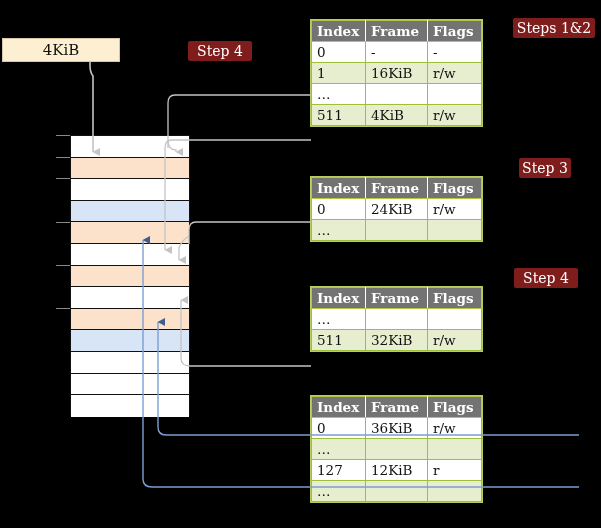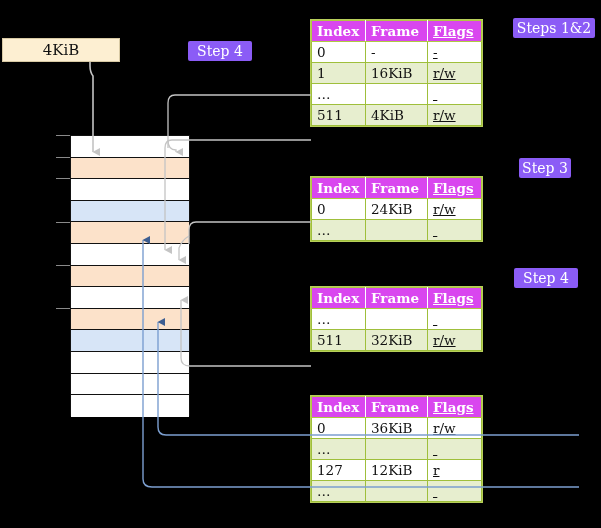--- a/index.html
+++ b/index.html
@@ -14,21 +14,21 @@
   
   .sizebox{
     position:absolute;background:#FDEFD2;border:1px solid #d8c9a4;
     color:#111;font-size:15px;line-height:1;
     display:flex;align-items:center;justify-content:center;
     box-sizing:border-box;
   }
 
   
   .badge{
-    position:absolute;background:#8b5cf6;color:#fff;
+    position:absolute;background:#7f1d1d;color:#fff;
     font-size:14px;line-height:1;border-radius:2px;
     display:flex;align-items:center;justify-content:center;
     box-sizing:border-box;padding:0 6px;white-space:nowrap;
   }
 
   
   .memcol{position:absolute;left:70px;top:135px;width:120px;height:281px;
           border:1px solid #111;box-sizing:border-box;background:#fff;}
   .memrow{height:21.6px;box-sizing:border-box;border-bottom:1px solid #111;background:#fff;}
   .memrow:last-child{border-bottom:none;}
@@ -39,29 +39,29 @@
   .tick{position:absolute;height:1px;background:#8a8a8a;width:14px;left:56px;}
 
   
   .ptable{position:absolute;border-collapse:collapse;font-size:13.5px;
           background:#fff;box-shadow:0 0 0 1px #b7cf5a;}
   .ptable td,.ptable th{
     border:1px solid #9fbf3b;padding:2px 5px;
     color:#111;text-align:left;vertical-align:middle;
     font-weight:normal;white-space:nowrap;box-sizing:border-box;
   }
-  .ptable th{background:#d946ef;color:#fff;font-weight:bold;
+  .ptable th{background:#737373;color:#fff;font-weight:bold;
              border-color:#AFCA41;border-right-color:#fff;}
   .ptable th:last-child{border-right-color:#AFCA41;}
   .ptable tr.alt td{background:#E7EECF;}
   .ptable tr.plain td{background:#fff;}
   .ptable td.hl{background:#FAFA8C;}
   .ptable .c-index{width:54px;}
   .ptable .c-frame{width:62px;}
-  .ptable .c-flags{width:54px;text-decoration:underline;}
+  .ptable .c-flags{width:54px;}
 </style>
 </head>
 <body>
 
 <div class="canvas">
 
   <div class="sizebox" style="left:2px;top:38px;width:118px;height:24px;">
     <span>4KiB</span>
   </div>
 

